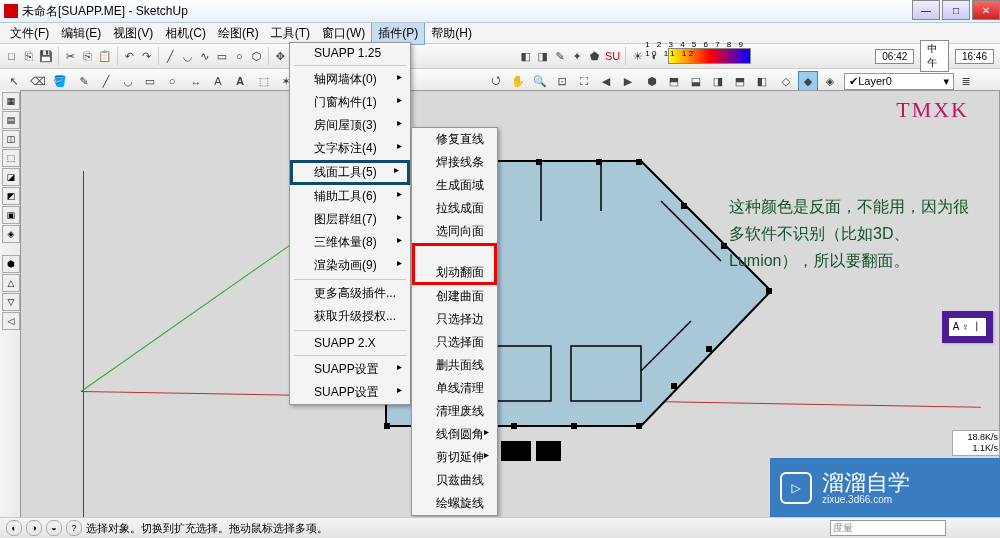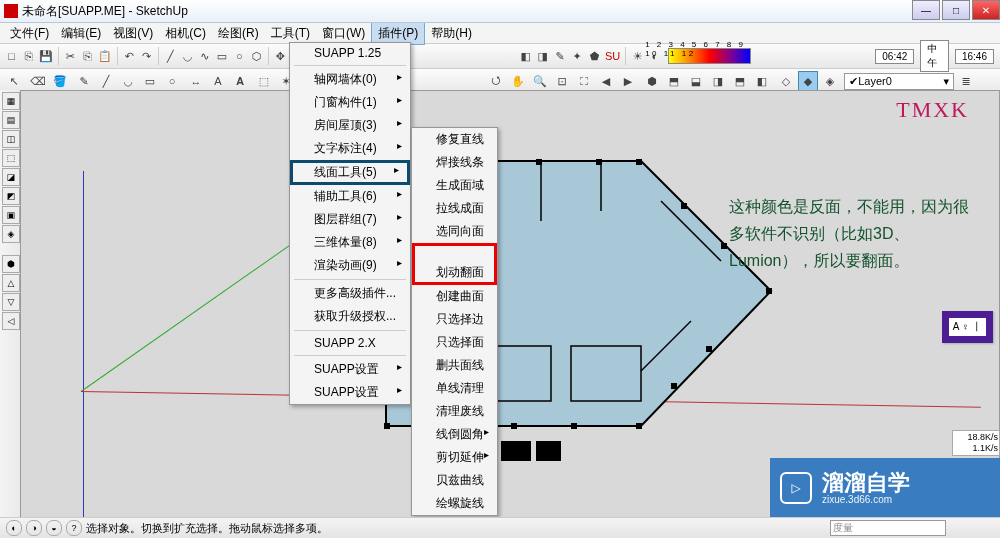--- a/index.html
+++ b/index.html
@@ -31,21 +31,21 @@
 .menu{position:absolute;background:#f4f4f4;border:1px solid #979797;box-shadow:2px 2px 4px rgba(0,0,0,0.3);font-size:12px}
 .menu .mi{padding:3px 24px 3px 24px;white-space:nowrap;position:relative;cursor:default}
 .menu .mi.arrow::after{content:"▸";position:absolute;right:8px;font-size:10px}
 .menu .msep{height:1px;background:#ccc;margin:2px 4px}
 #menu1{left:289px;top:42px;width:120px}
 #menu2{left:411px;top:127px;width:85px}
 .statusbar{position:absolute;left:0;right:0;bottom:0;height:20px;background:linear-gradient(#f4f4f4,#e4e4e4);border-top:1px solid #ccc;display:flex;align-items:center;padding:0 6px;font-size:11px}
 .statusbar .sicon{width:14px;height:14px;border:1px solid #aaa;border-radius:7px;margin-right:4px;font-size:9px;display:flex;align-items:center;justify-content:center}
 .badge{position:absolute;right:0;bottom:20px;width:210px;height:60px;background:#3a7cc0;color:#fff;display:flex;align-items:center;padding:0 10px}
 .badge .play{width:28px;height:28px;border:2px solid #fff;border-radius:6px;display:flex;align-items:center;justify-content:center;margin-right:10px}
-.badge .txt{font-size:22px;font-weight:bold;line-height:1}
+.badge .txt{font-size:22px;font-weight:normal;line-height:1}
 .badge .sub{font-size:10px;opacity:0.9}
 .speed{position:absolute;right:0;bottom:82px;width:44px;background:#fff;border:1px solid #aaa;font-size:9px;padding:1px;text-align:right;line-height:1.2}
 .smallpanel{position:absolute;right:6px;top:220px;background:#fff;border:7px solid #4c1d95;padding:2px 4px;font-size:10px;box-shadow:1px 1px 2px rgba(0,0,0,0.2)}
 .dim-input{position:absolute;right:54px;bottom:2px;border:1px solid #999;background:#fff;width:110px;height:14px;font-size:10px;padding:0 2px;display:flex;align-items:center;color:#888}
 </style>
 </head>
 <body>
 
 <div class="titlebar">
   <div class="appicon"></div>

